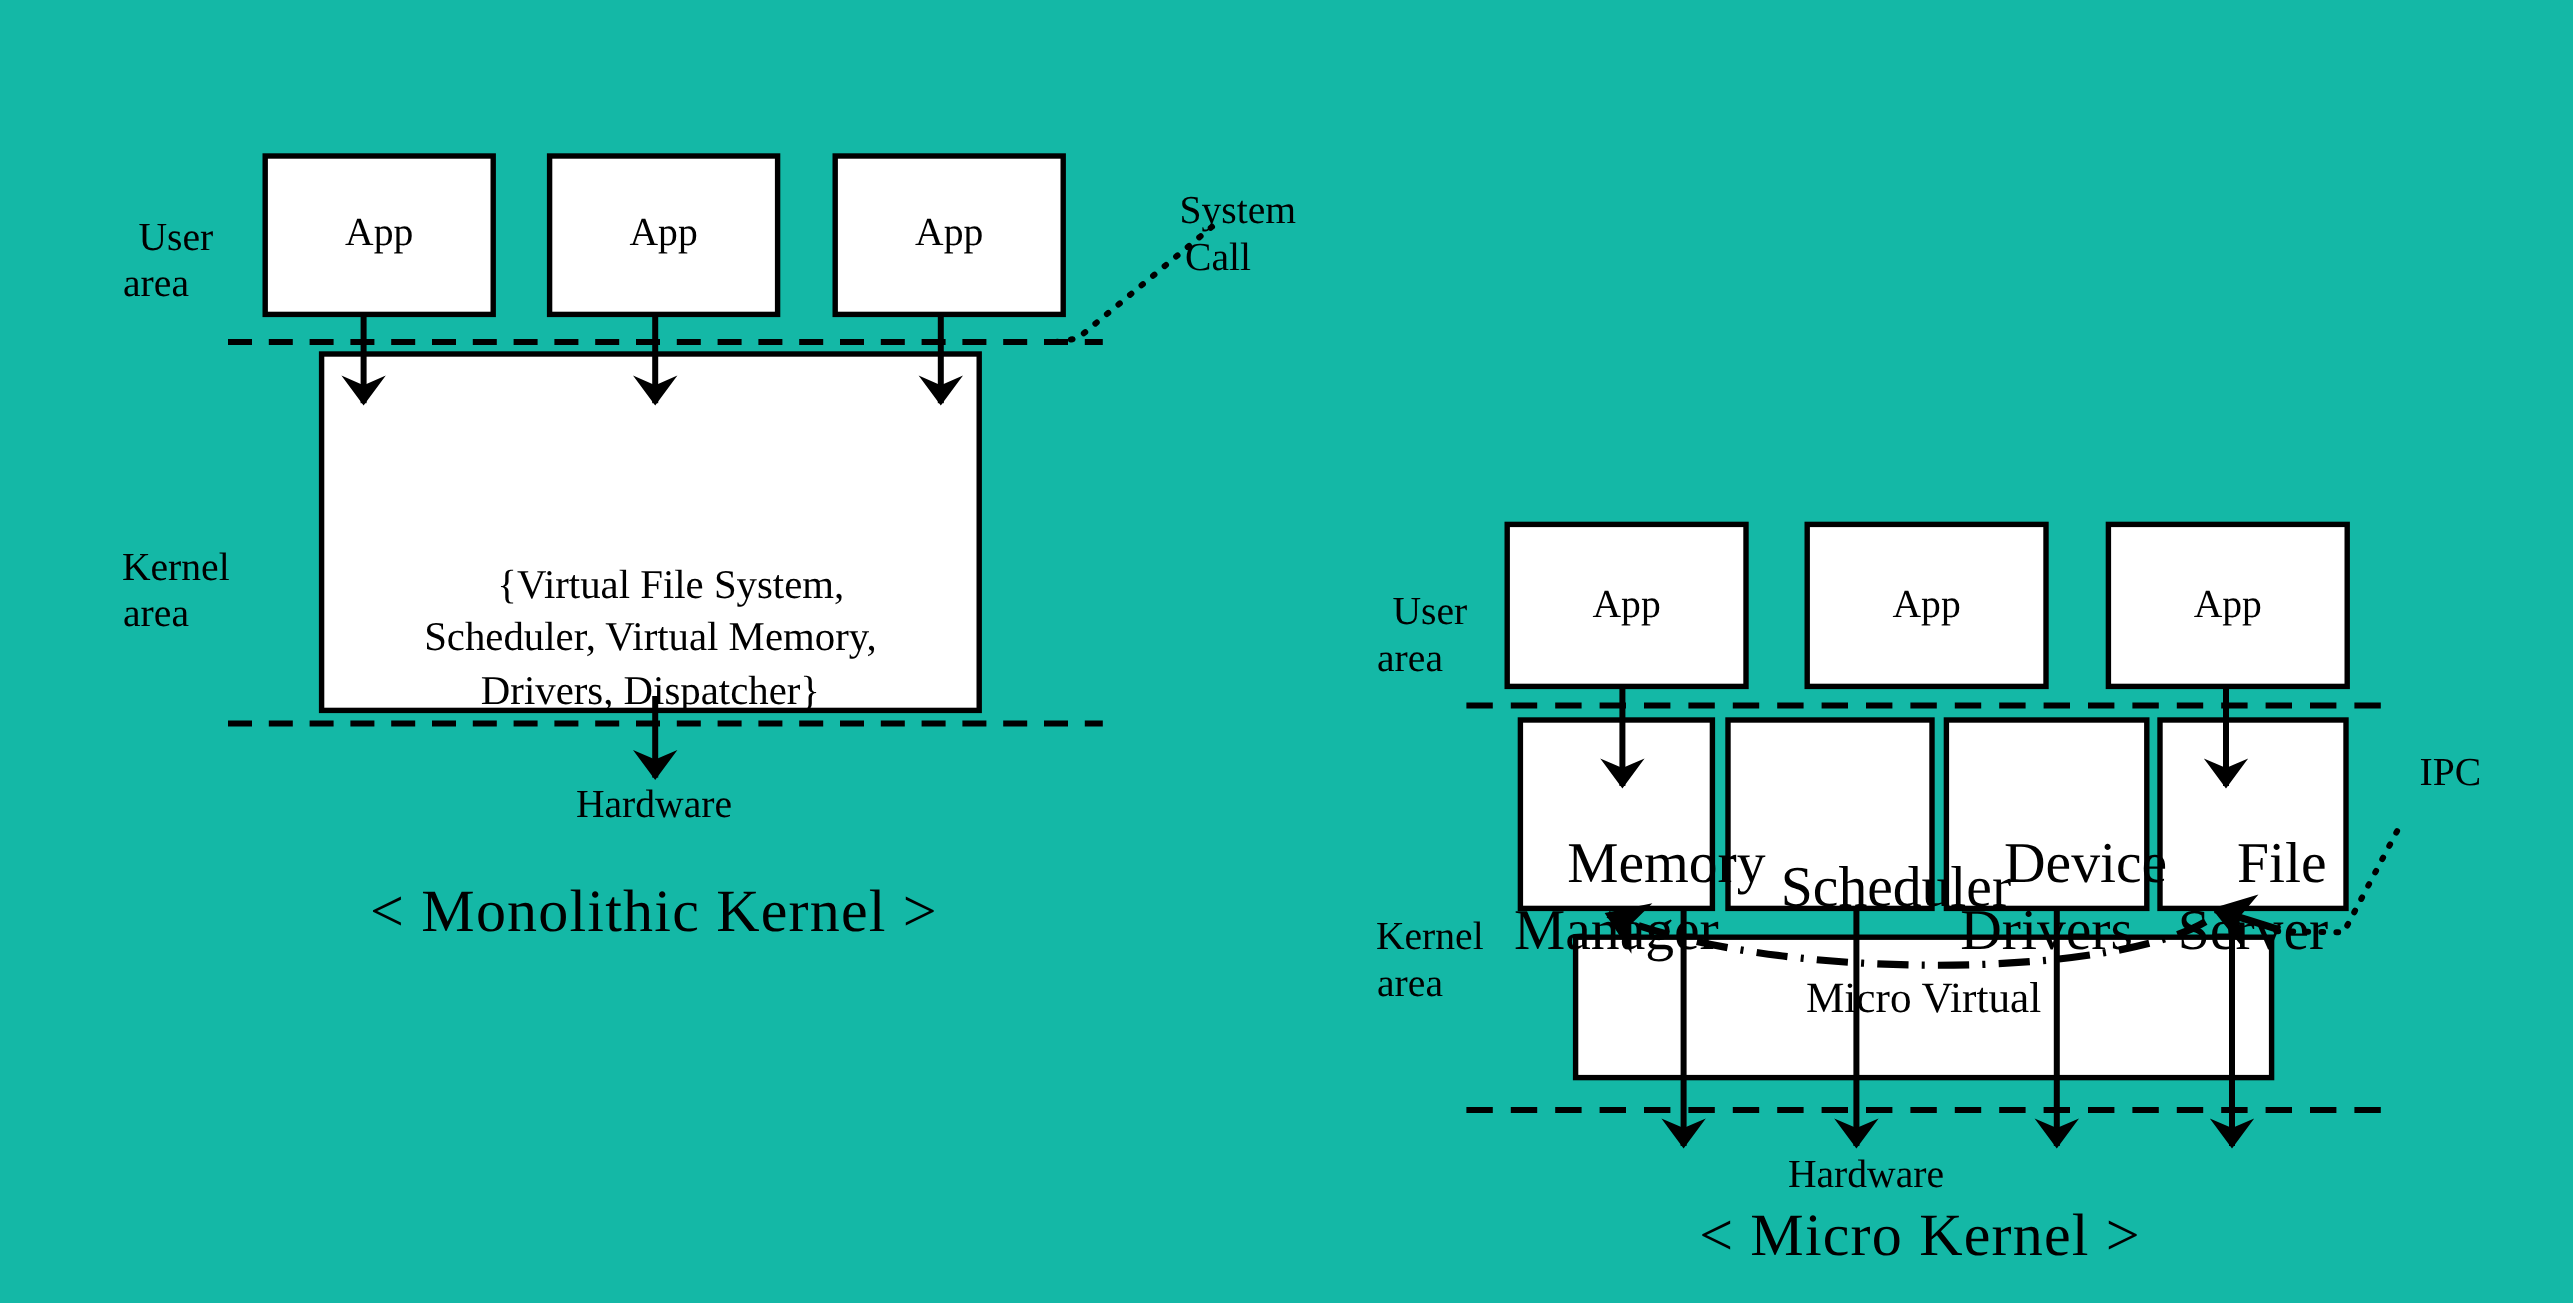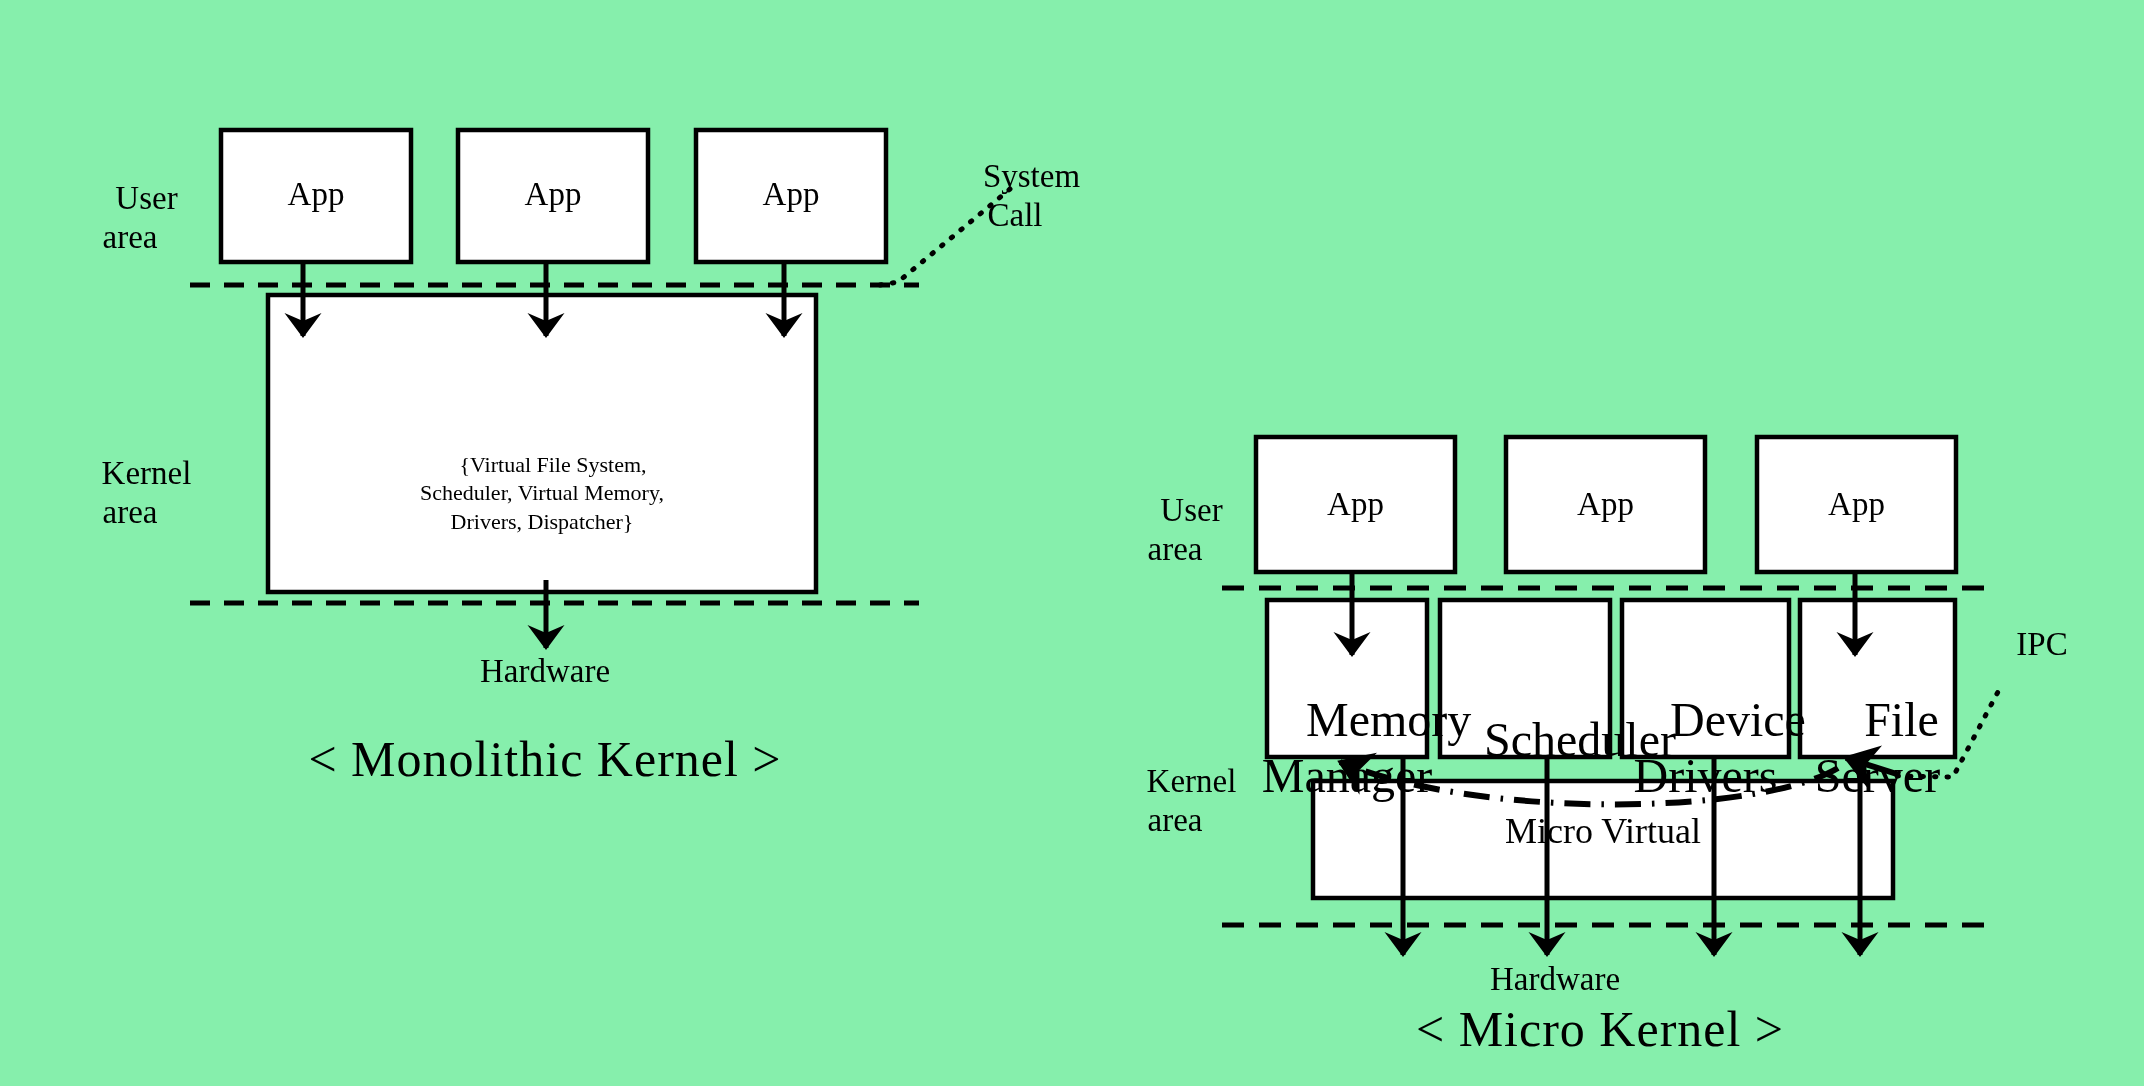--- a/index.html
+++ b/index.html
@@ -5,21 +5,21 @@
 <style>
   html, body {
     margin: 0;
     padding: 0;
     background: #ffffff;
   }
   #canvas {
     position: relative;
     width: 2144px;
     height: 1086px;
-    background: #86efac;
+    background: #14b8a6;
     font-family: "Liberation Serif", "DejaVu Serif", serif;
     color: #000000;
     overflow: hidden;
   }
   .svg-layer {
     position: absolute;
     left: 0;
     top: 0;
     width: 2144px;
     height: 1086px;
@@ -39,21 +39,21 @@
   .box-lbl {
     font-size: 33px;
   }
   .svc-lbl {
     font-size: 48px;
   }
   .kernel-title {
     font-size: 34px;
   }
   .kernel-body {
-    font-size: 22px;
+    font-size: 34px;
     line-height: 1.30;
   }
   .hw-lbl {
     font-size: 33px;
   }
   .caption {
     font-size: 50px;
     letter-spacing: 1px;
   }
   .callout {

